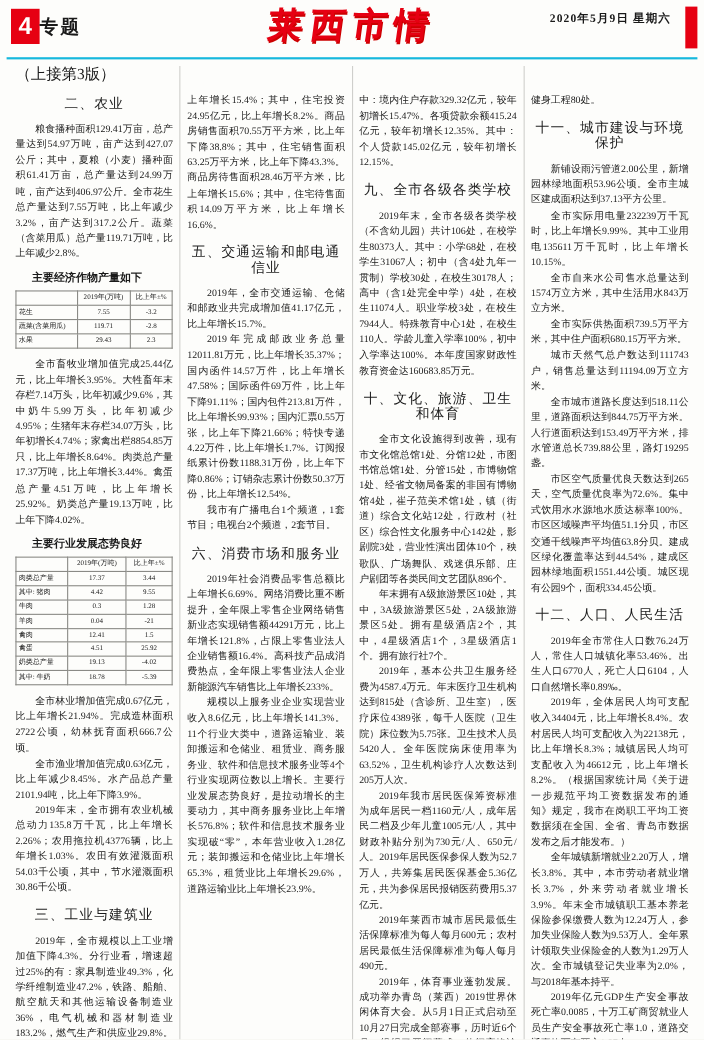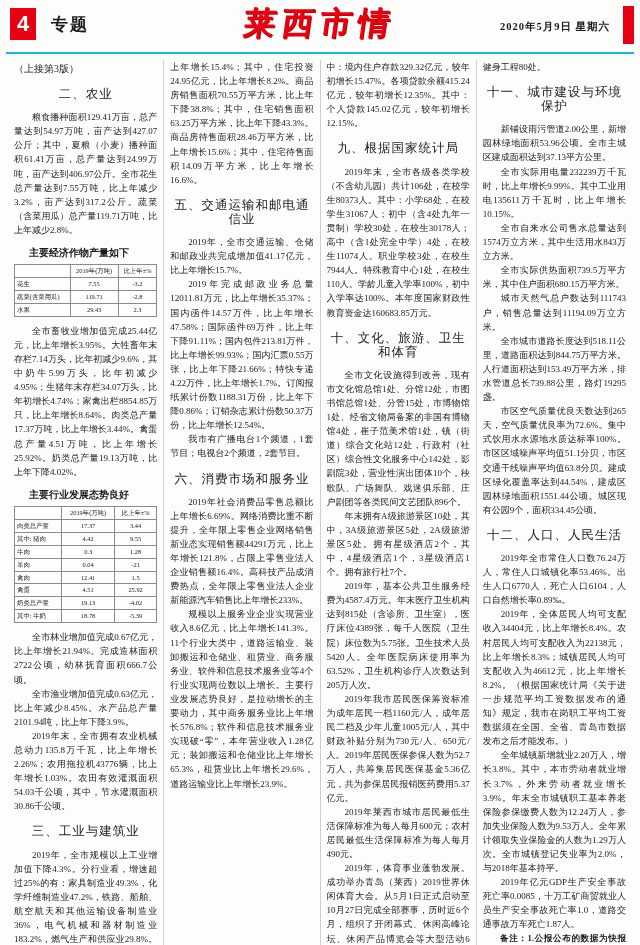--- a/index.html
+++ b/index.html
@@ -3,37 +3,37 @@
 <meta charset="utf-8">
 <style>
   html,body{margin:0;padding:0;background:#f3f3f0;}
   .page{width:640px;height:945px;margin:0 auto;background:#fdfdfb;position:relative;
         font-family:"Liberation Serif",serif;color:#1a1a1a;overflow:hidden;box-sizing:border-box;}
   
   header{position:relative;height:50px;padding:6px 10px 0 10px;box-sizing:border-box;}
   .mh-left{position:absolute;left:10px;top:8px;display:flex;align-items:center;}
   .pageno{background:#e60012;color:#fff;width:26px;height:32px;display:flex;align-items:center;
           justify-content:center;font:bold 22px "Liberation Sans",sans-serif;}
-  .sectionlabel{margin-left:15px;font:bold 17px "Liberation Sans",sans-serif;letter-spacing:2px;}
+  .sectionlabel{margin-left:0;font:bold 17px "Liberation Sans",sans-serif;letter-spacing:2px;}
   .mh-center{position:absolute;left:0;right:0;top:2px;text-align:center;color:#e60012;
              font-family:"DejaVu Serif",serif;font-weight:bold;font-size:32px;
              transform:skewX(-8deg);letter-spacing:6px;text-shadow:1px 1px 0 #c00;}
-  .mh-right{position:absolute;right:30px;top:20px;font:bold 10.5px "Liberation Serif",serif;letter-spacing:1px;}
+  .mh-right{position:absolute;right:30px;top:10px;font:bold 10.5px "Liberation Serif",serif;letter-spacing:1px;}
   .red-bar{position:absolute;right:6px;top:6px;width:11px;height:38px;background:#e60012;}
   .rule{height:2px;background:#17b8dd;margin:2px 6px 0 6px;}
   
   main.columns{display:flex;align-items:stretch;padding:6px 8px 0 8px;box-sizing:border-box;}
   .col{flex:1 1 0;min-width:0;padding:0 6px;font-size:9px;line-height:14.1px;
        text-align:justify;box-sizing:border-box;}
   .col + .col{border-left:1px solid #cfcfcc;}
-  .cont-note{font-size:10px;margin:2px 0 4px 0;}
+  .cont-note{font-size:14px;margin:2px 0 4px 0;}
   .heading{font-family:"Liberation Sans",sans-serif;font-weight:normal;font-size:12.5px;
            text-align:center;margin:11px 0 9px 0;letter-spacing:1px;}
   .para{margin:0;text-indent:2em;}
-  .para.cont{text-indent:0;}
+  .para.cont{text-indent:0;margin-top:24px;}
   .para.note{font-weight:bold;font-size:8.6px;line-height:13.6px;}
   .table-title{font-family:"Liberation Sans",sans-serif;font-weight:bold;font-size:10px;
                margin:9px 0 4px 0;text-indent:1.5em;}
   table.datatable{width:100%;border-collapse:collapse;font-size:6.4px;line-height:1.55;
                   margin:2px 0 7px 0;}
   table.datatable th,table.datatable td{border:0.7px solid #8a8a86;padding:1px 2px;
                   text-align:center;font-weight:normal;white-space:nowrap;}
   table.datatable td:first-child{text-align:left;}
 </style>
 </head>
@@ -146,21 +146,21 @@
         <div class="heading">五、交通运输和邮电通信业</div>
         <p class="para">2019年，全市交通运输、仓储和邮政业共完成增加值41.17亿元，比上年增长15.7%。</p>
         <p class="para">2019年完成邮政业务总量12011.81万元，比上年增长35.37%；国内函件14.57万件，比上年增长47.58%；国际函件69万件，比上年下降91.11%；国内包件213.81万件，比上年增长99.93%；国内汇票0.55万张，比上年下降21.66%；特快专递4.22万件，比上年增长1.7%。订阅报纸累计份数1188.31万份，比上年下降0.86%；订销杂志累计份数50.37万份，比上年增长12.54%。</p>
         <p class="para">我市有广播电台1个频道，1套节目；电视台2个频道，2套节目。</p>
         <div class="heading">六、消费市场和服务业</div>
         <p class="para">2019年社会消费品零售总额比上年增长6.69%。网络消费比重不断提升，全年限上零售企业网络销售新业态实现销售额44291万元，比上年增长121.8%，占限上零售业法人企业销售额16.4%。高科技产品成消费热点，全年限上零售业法人企业新能源汽车销售比上年增长233%。</p>
         <p class="para">规模以上服务业企业实现营业收入8.6亿元，比上年增长141.3%。11个行业大类中，道路运输业、装卸搬运和仓储业、租赁业、商务服务业、软件和信息技术服务业等4个行业实现两位数以上增长。主要行业发展态势良好，是拉动增长的主要动力，其中商务服务业比上年增长576.8%；软件和信息技术服务业实现破“零”，本年营业收入1.28亿元；装卸搬运和仓储业比上年增长65.3%，租赁业比上年增长29.6%，道路运输业比上年增长23.9%。</p>
       </div>
       <div class="col">
         <p class="para cont">中：境内住户存款329.32亿元，较年初增长15.47%。各项贷款余额415.24亿元，较年初增长12.35%。其中：个人贷款145.02亿元，较年初增长12.15%。</p>
-        <div class="heading">九、根据国家统计局</div>
+        <div class="heading">九、全市各级各类学校</div>
         <p class="para">2019年末，全市各级各类学校（不含幼儿园）共计106处，在校学生80373人。其中：小学68处，在校学生31067人；初中（含4处九年一贯制）学校30处，在校生30178人；高中（含1处完全中学）4处，在校生11074人。职业学校3处，在校生7944人。特殊教育中心1处，在校生110人。学龄儿童入学率100%，初中入学率达100%。本年度国家财政性教育资金达160683.85万元。</p>
         <div class="heading">十、文化、旅游、卫生和体育</div>
         <p class="para">全市文化设施得到改善，现有市文化馆总馆1处、分馆12处，市图书馆总馆1处、分管15处，市博物馆1处、经省文物局备案的非国有博物馆4处，崔子范美术馆1处，镇（街道）综合文化站12处，行政村（社区）综合性文化服务中心142处，影剧院3处，营业性演出团体10个，秧歌队、广场舞队、戏迷俱乐部、庄户剧团等各类民间文艺团队896个。</p>
         <p class="para">年末拥有A级旅游景区10处，其中，3A级旅游景区5处，2A级旅游景区5处。拥有星级酒店2个，其中，4星级酒店1个，3星级酒店1个。拥有旅行社7个。</p>
         <p class="para">2019年，基本公共卫生服务经费为4587.4万元。年末医疗卫生机构达到815处（含诊所、卫生室），医疗床位4389张，每千人医院（卫生院）床位数为5.75张。卫生技术人员5420人。全年医院病床使用率为63.52%，卫生机构诊疗人次数达到205万人次。</p>
         <p class="para">2019年我市居民医保筹资标准为成年居民一档1160元/人，成年居民二档及少年儿童1005元/人，其中财政补贴分别为730元/人、650元/人。2019年居民医保参保人数为52.7万人，共筹集居民医保基金5.36亿元，共为参保居民报销医药费用5.37亿元。</p>
         <p class="para">2019年莱西市城市居民最低生活保障标准为每人每月600元；农村居民最低生活保障标准为每人每月490元。</p>
         <p class="para">2019年，体育事业蓬勃发展。成功举办青岛（莱西）2019世界休闲体育大会。从5月1日正式启动至10月27日完成全部赛事，历时近6个月，组织了开闭幕式、休闲高峰论坛、休闲产品博览会等大型活动6个，举办体育赛事40多项。来自50多个国家和国内所有省、市、地区的5000多名专业运动员和7万多休闲运动爱好者，参与了1000多个场次的竞技与休闲赛事，展示了休闲体育的独特魅力，向世界呈现了一届开放包容、现代时尚、充满活力的休闲体育盛会。10月17日，在杭州举行的世界休闲组织理事会上，莱西市被授予“世界休闲卓越城市”称号。在“2019青岛国际时尚季”系列活动中休闲体育大会获评“最有人气特色活动”。在11月举行的第二届世界休闲体育科学与产业厦门论坛上，我市作为特邀单位进行了发言。全年共向青岛市级以上体校和体育专业队伍输送体育人才41名。我市运动员参加青岛市级以上体育比赛共获得奖牌180枚，其中金牌73枚、银牌56枚、铜牌51枚。全年新建笼式健身场地11处、农民</p>
       </div>
       <div class="col">

